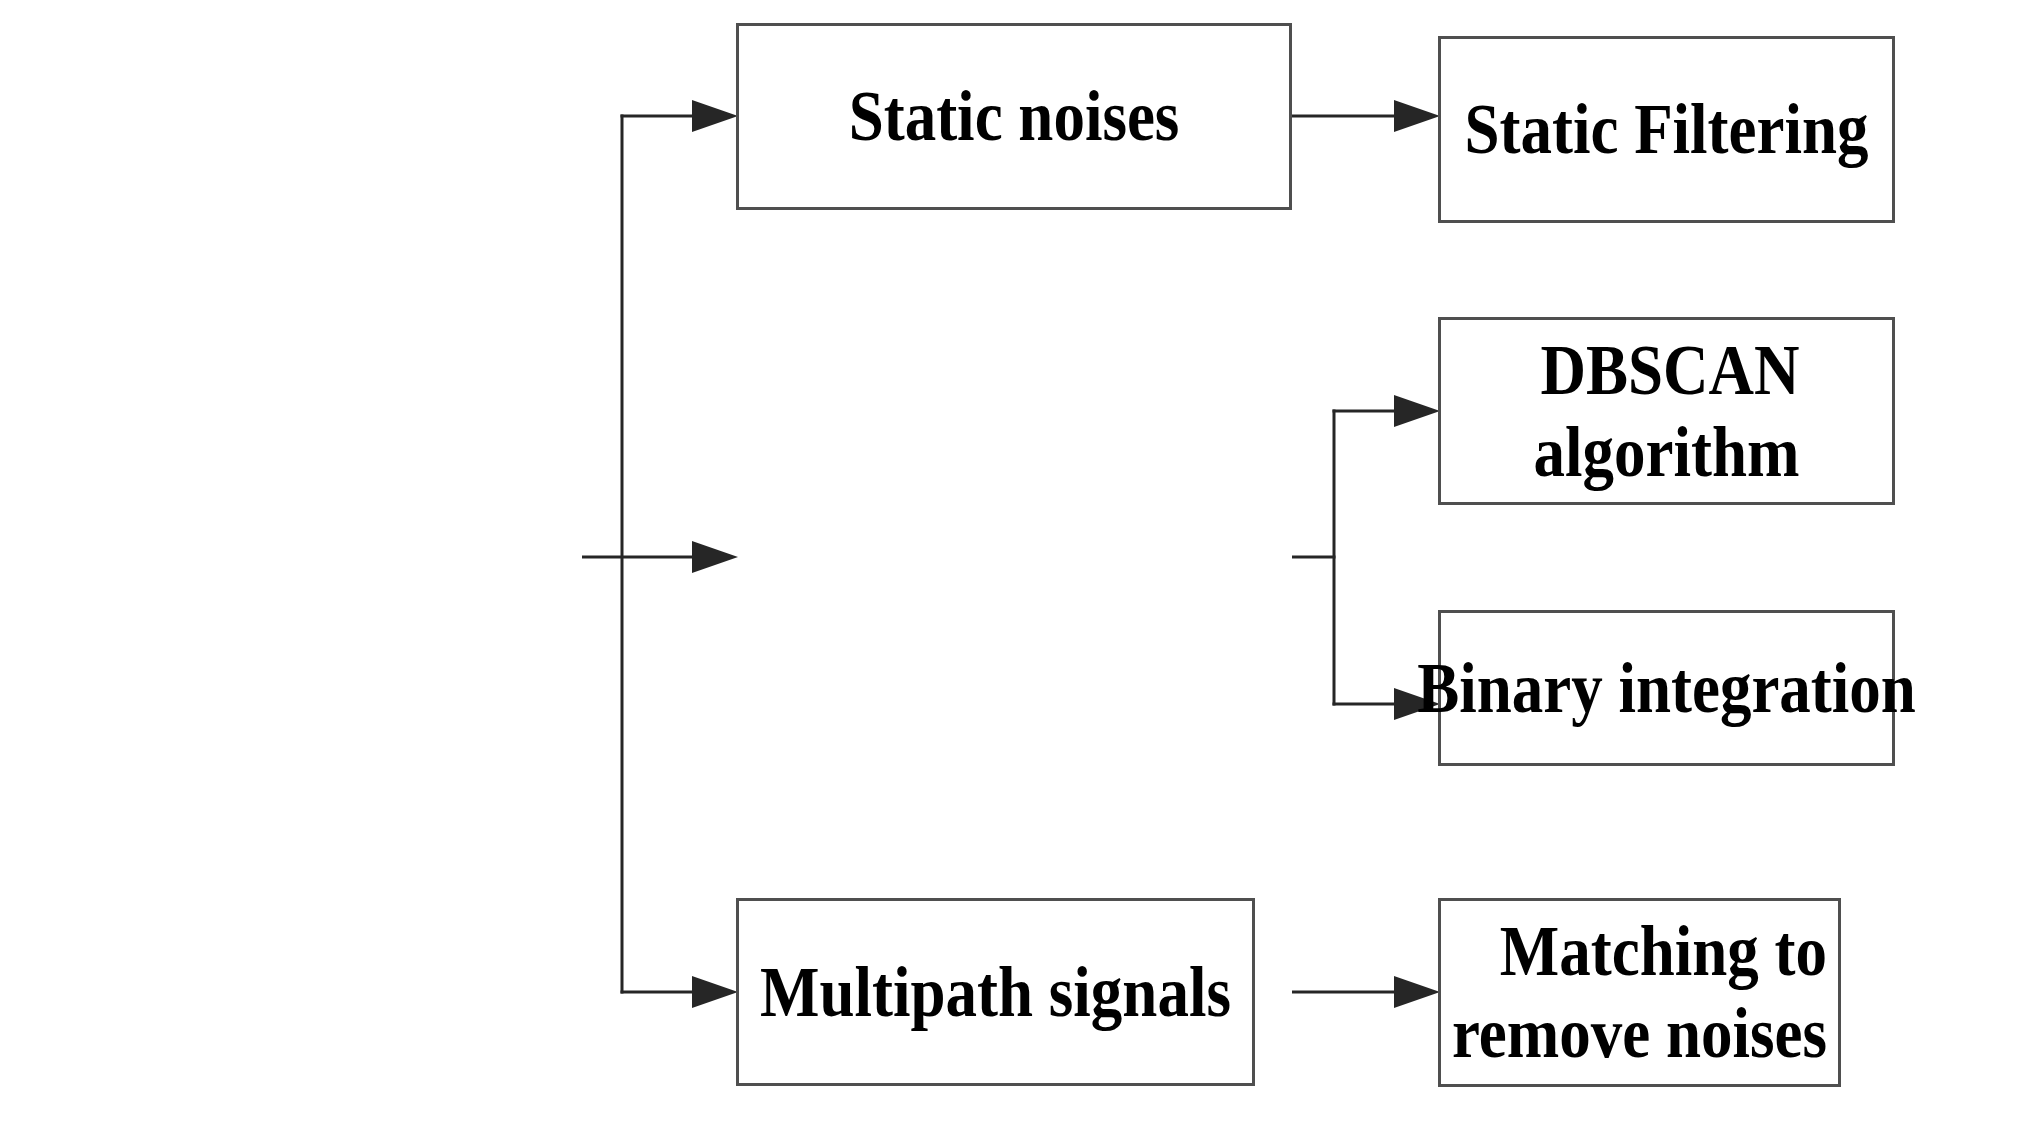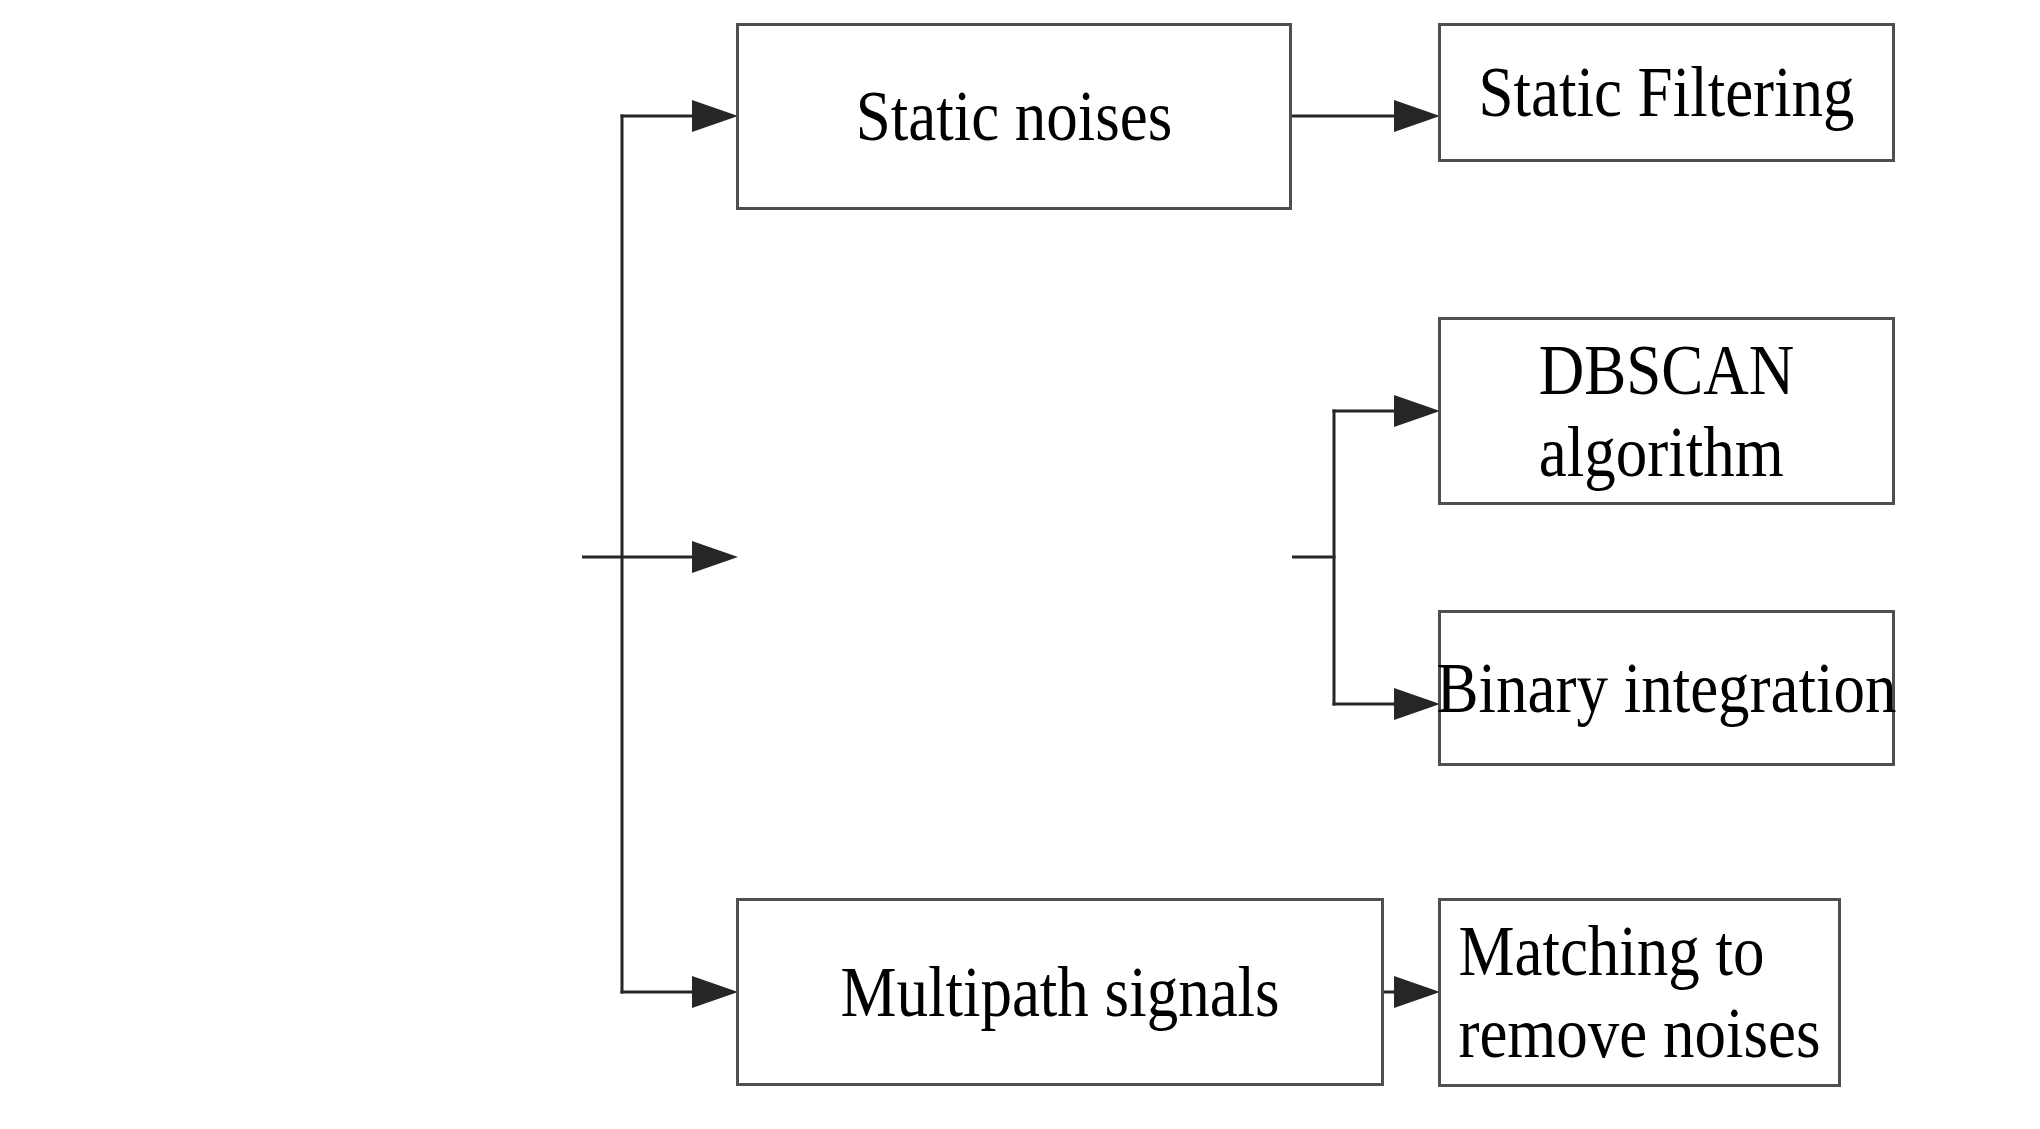--- a/index.html
+++ b/index.html
@@ -33,21 +33,22 @@
     fill:var(--line-col);
     stroke:none;
   }
   .node{
     position:absolute;
     background:var(--bg);
     border:3px solid var(--border-col);
     display:flex;
     align-items:center;
     justify-content:center;
-    text-align:left;
+    text-align:right;
+    font-weight:bold;
   }
   .label{
     font-size:63px;
     line-height:1.15;
     transform:scaleY(1.15);
     letter-spacing:0px;
   }
   .label .line{
     display:block;
     white-space:nowrap;
@@ -90,27 +91,27 @@
   </svg>
 
 
   <div class="node" style="left:736px;top:23px;width:556px;height:187px">
     <div class="label">
       <span class="line">Static noises</span>
     </div>
   </div>
 
 
-  <div class="node" style="left:736px;top:898px;width:648px;height:188px">
+  <div class="node" style="left:736px;top:898px;width:519px;height:188px">
     <div class="label">
       <span class="line">Multipath signals</span>
     </div>
   </div>
 
-  <div class="node" style="left:1438px;top:23px;width:457px;height:139px">
+  <div class="node" style="left:1438px;top:36px;width:457px;height:187px">
     <div class="label">
       <span class="line">Static Filtering</span>
     </div>
   </div>
 
   <div class="node" style="left:1438px;top:317px;width:457px;height:188px">
     <div class="label">
       <span class="line">DBSCAN</span>
       <span class="line">algorithm</span>
     </div>

